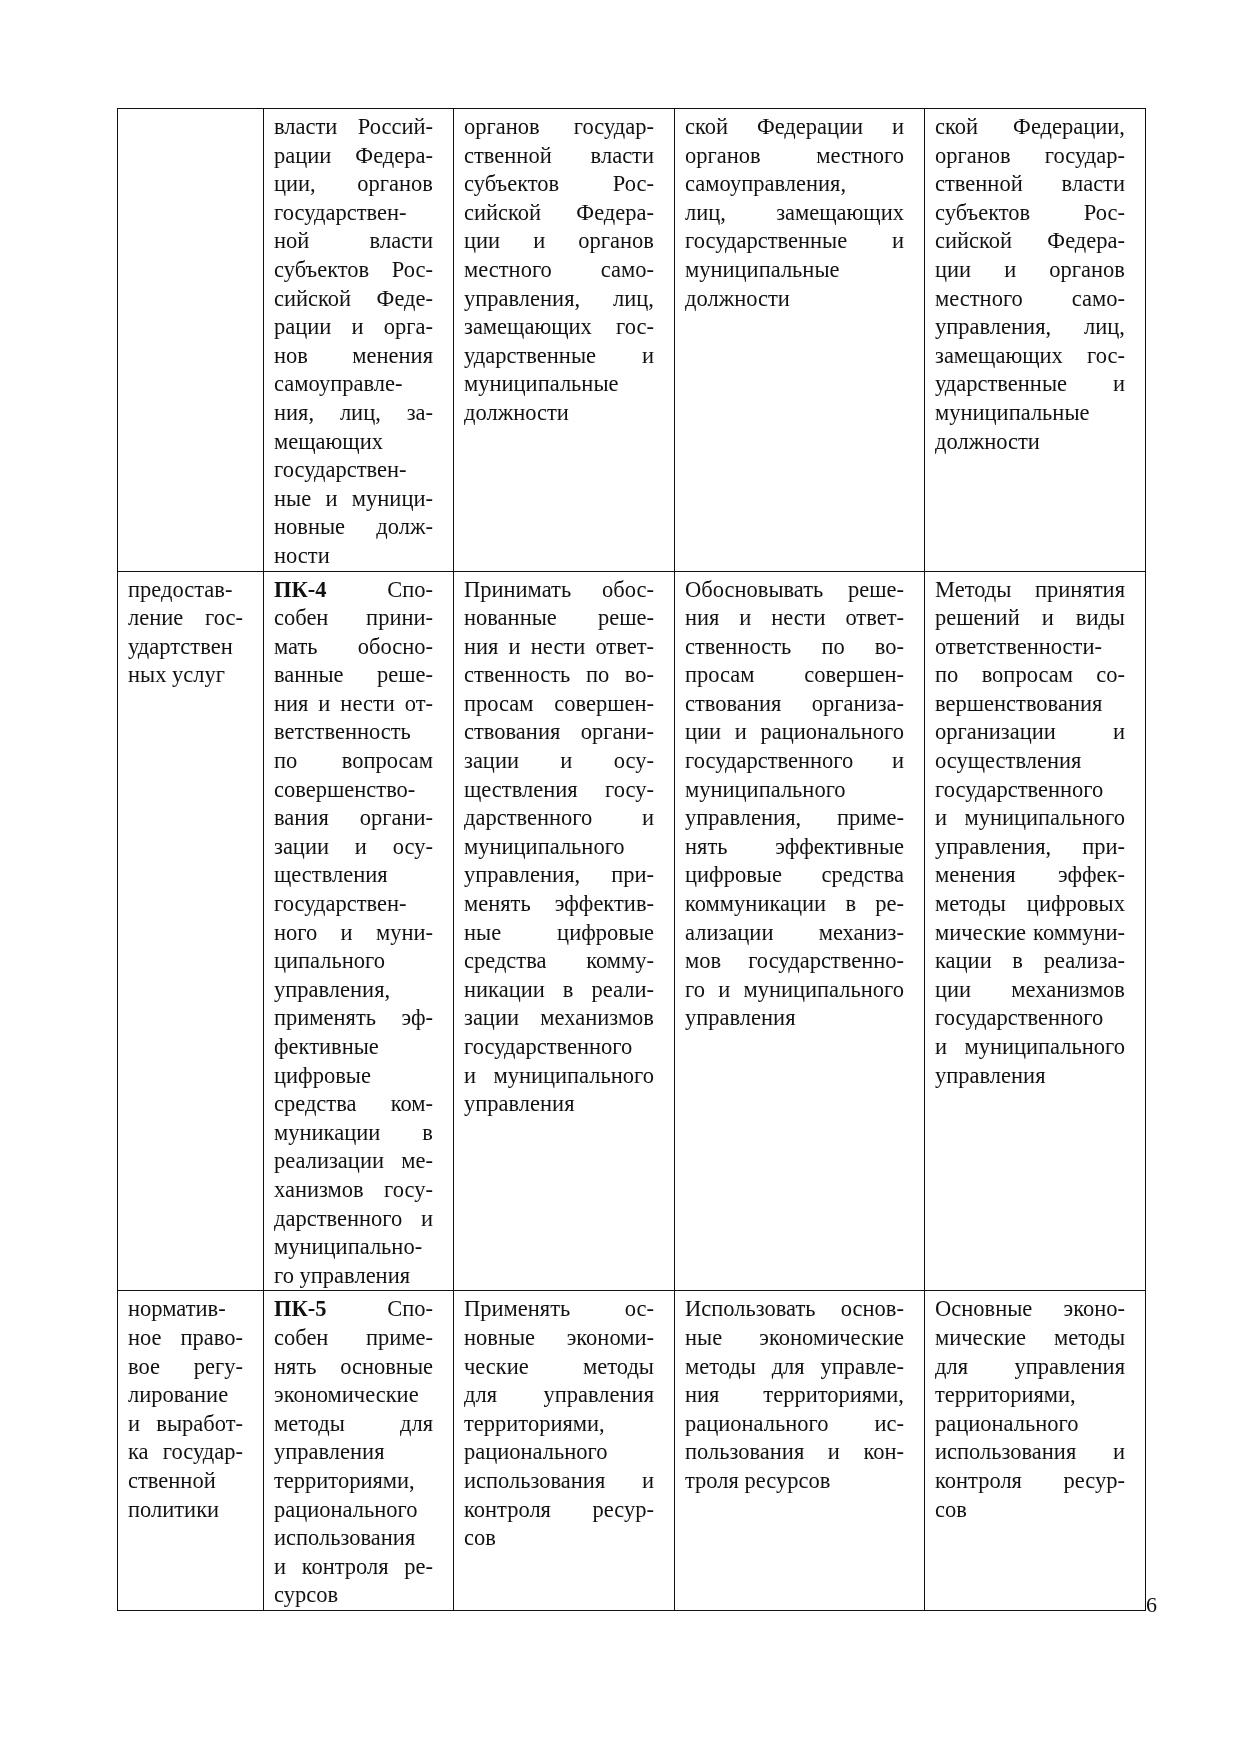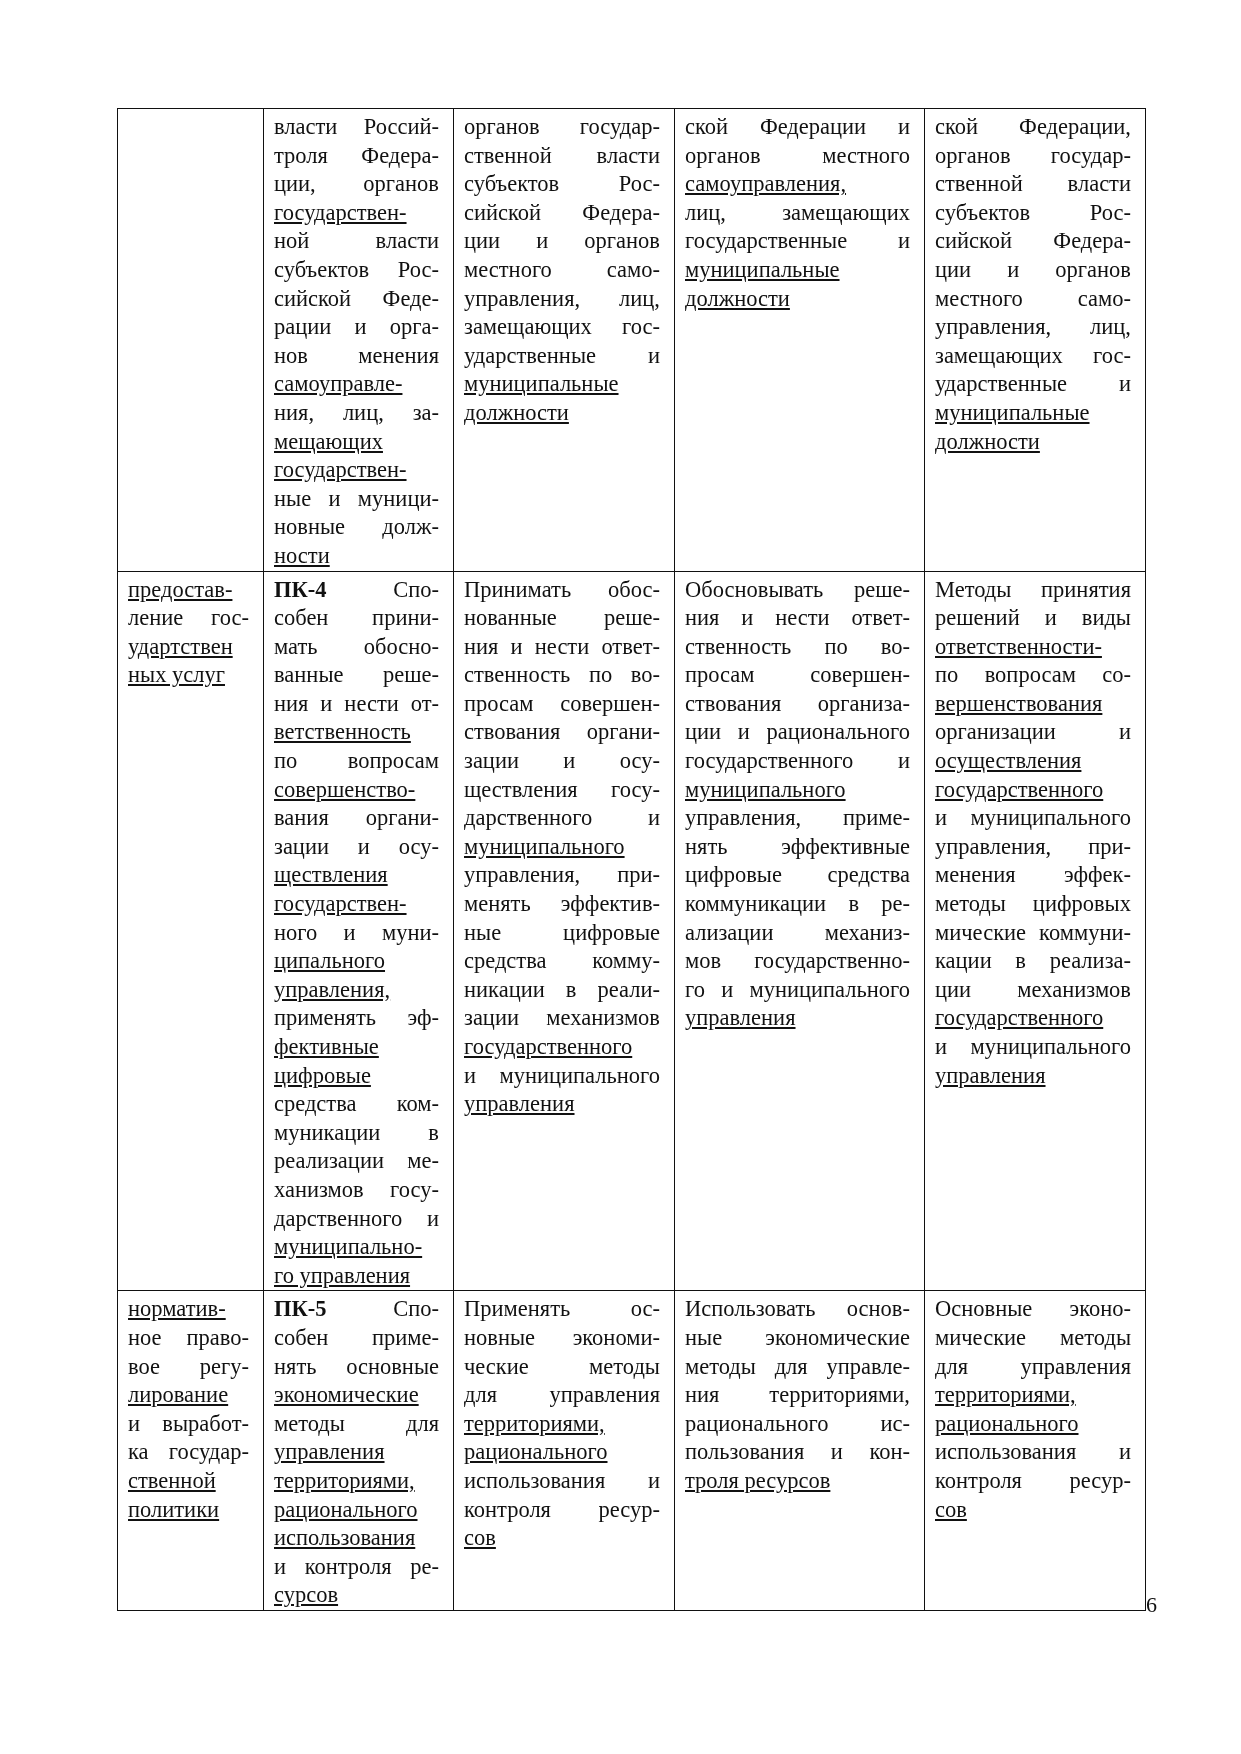--- a/index.html
+++ b/index.html
@@ -13,33 +13,33 @@
   .page-table {
     position: absolute;
     left: 117px; top: 108px;
     border-collapse: collapse;
     table-layout: fixed;
     width: 1028px;
   }
   .page-table td {
     border: 1.5px solid #111;
     vertical-align: top;
-    padding: 4px 14px 0 10px;
+    padding: 4px 20px 0 10px;
     font-size: 22.5px;
     line-height: 28.6px;
     text-align: justify;
     word-wrap: break-word;
   }
   .col1 { width: 146px; }
   .col2 { width: 190px; }
   .col3 { width: 221px; }
   .col4 { width: 250px; }
   .col5 { width: 221px; }
   .line { display: block; text-align: justify; text-align-last: justify; white-space: nowrap; }
-  .line.last { text-align-last: left; text-decoration: underline; }
+  .line.last { text-align-last: left; }
   .code { font-weight: bold; }
   .page-number {
     position: absolute; right: 84px; top: 1592px;
     font-size: 22px;
   }
 </style>
 </head>
 <body>
 
 <table class="page-table">
@@ -49,21 +49,21 @@
       <col class="col3">
       <col class="col4">
       <col class="col5">
   </colgroup>
   <tbody id="table-body">
 
     <tr style="height:427px">
       <td></td>
       <td>
           <span class="line">власти Россий-</span>
-          <span class="line">троля Федера-</span>
+          <span class="line">рации Федера-</span>
           <span class="line">ции, органов</span>
           <span class="line last">государствен-</span>
           <span class="line">ной власти</span>
           <span class="line">субъектов Рос-</span>
           <span class="line">сийской Феде-</span>
           <span class="line">рации и орга-</span>
           <span class="line">нов менения</span>
           <span class="line last">самоуправле-</span>
           <span class="line">ния, лиц, за-</span>
           <span class="line last">мещающих</span>

